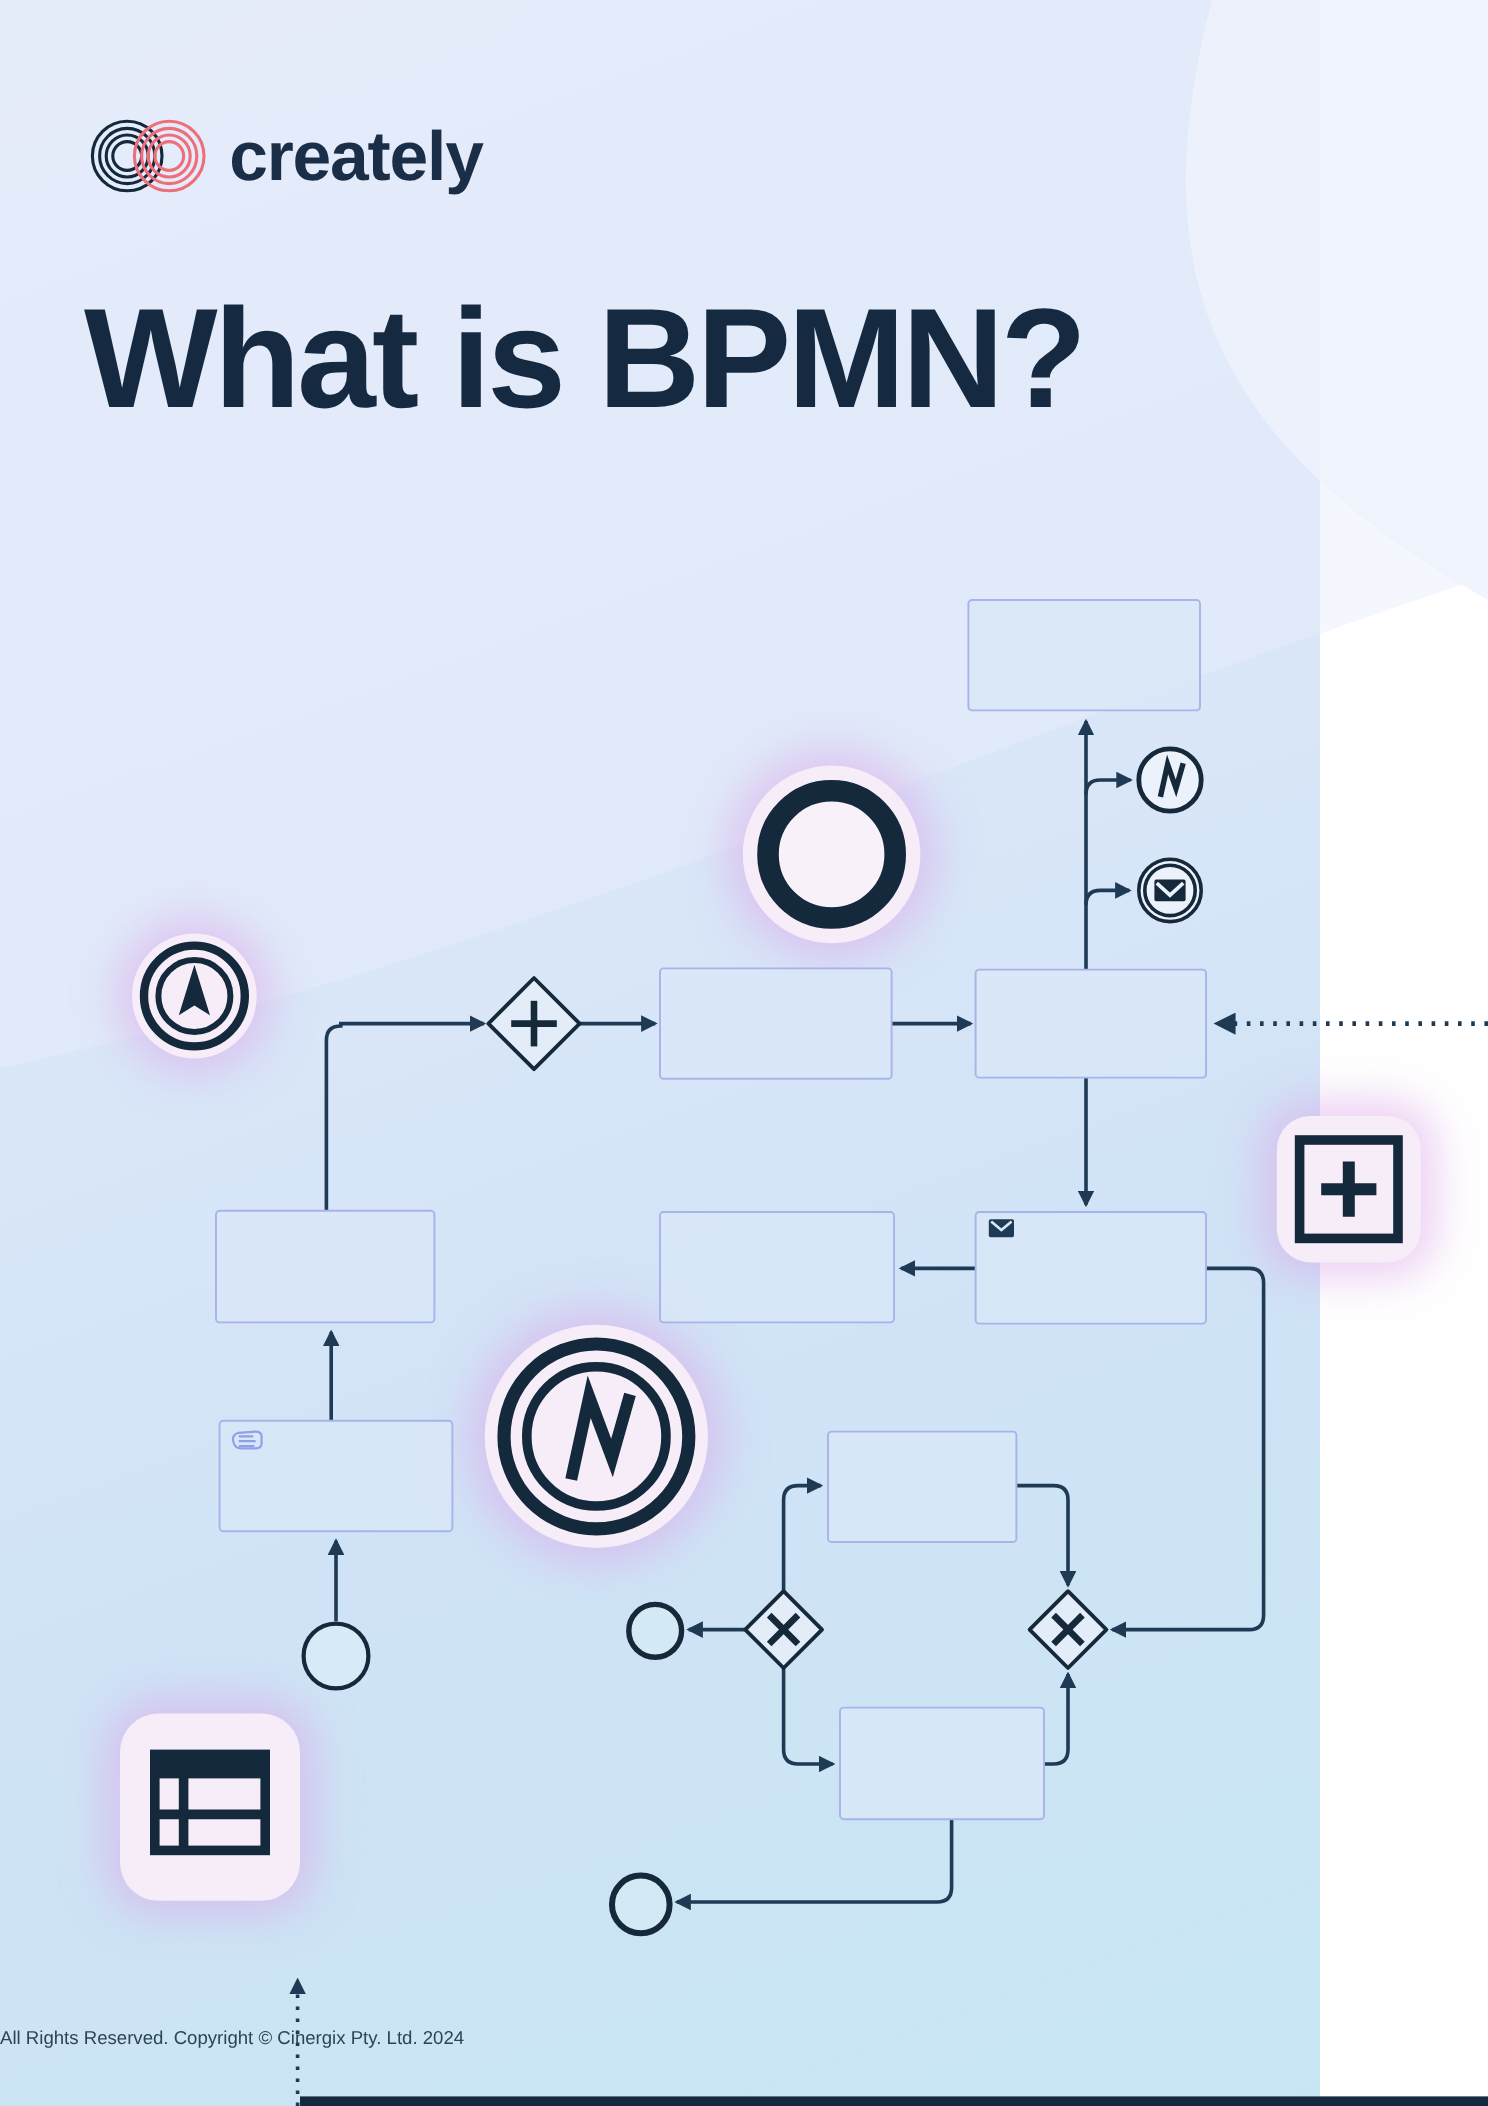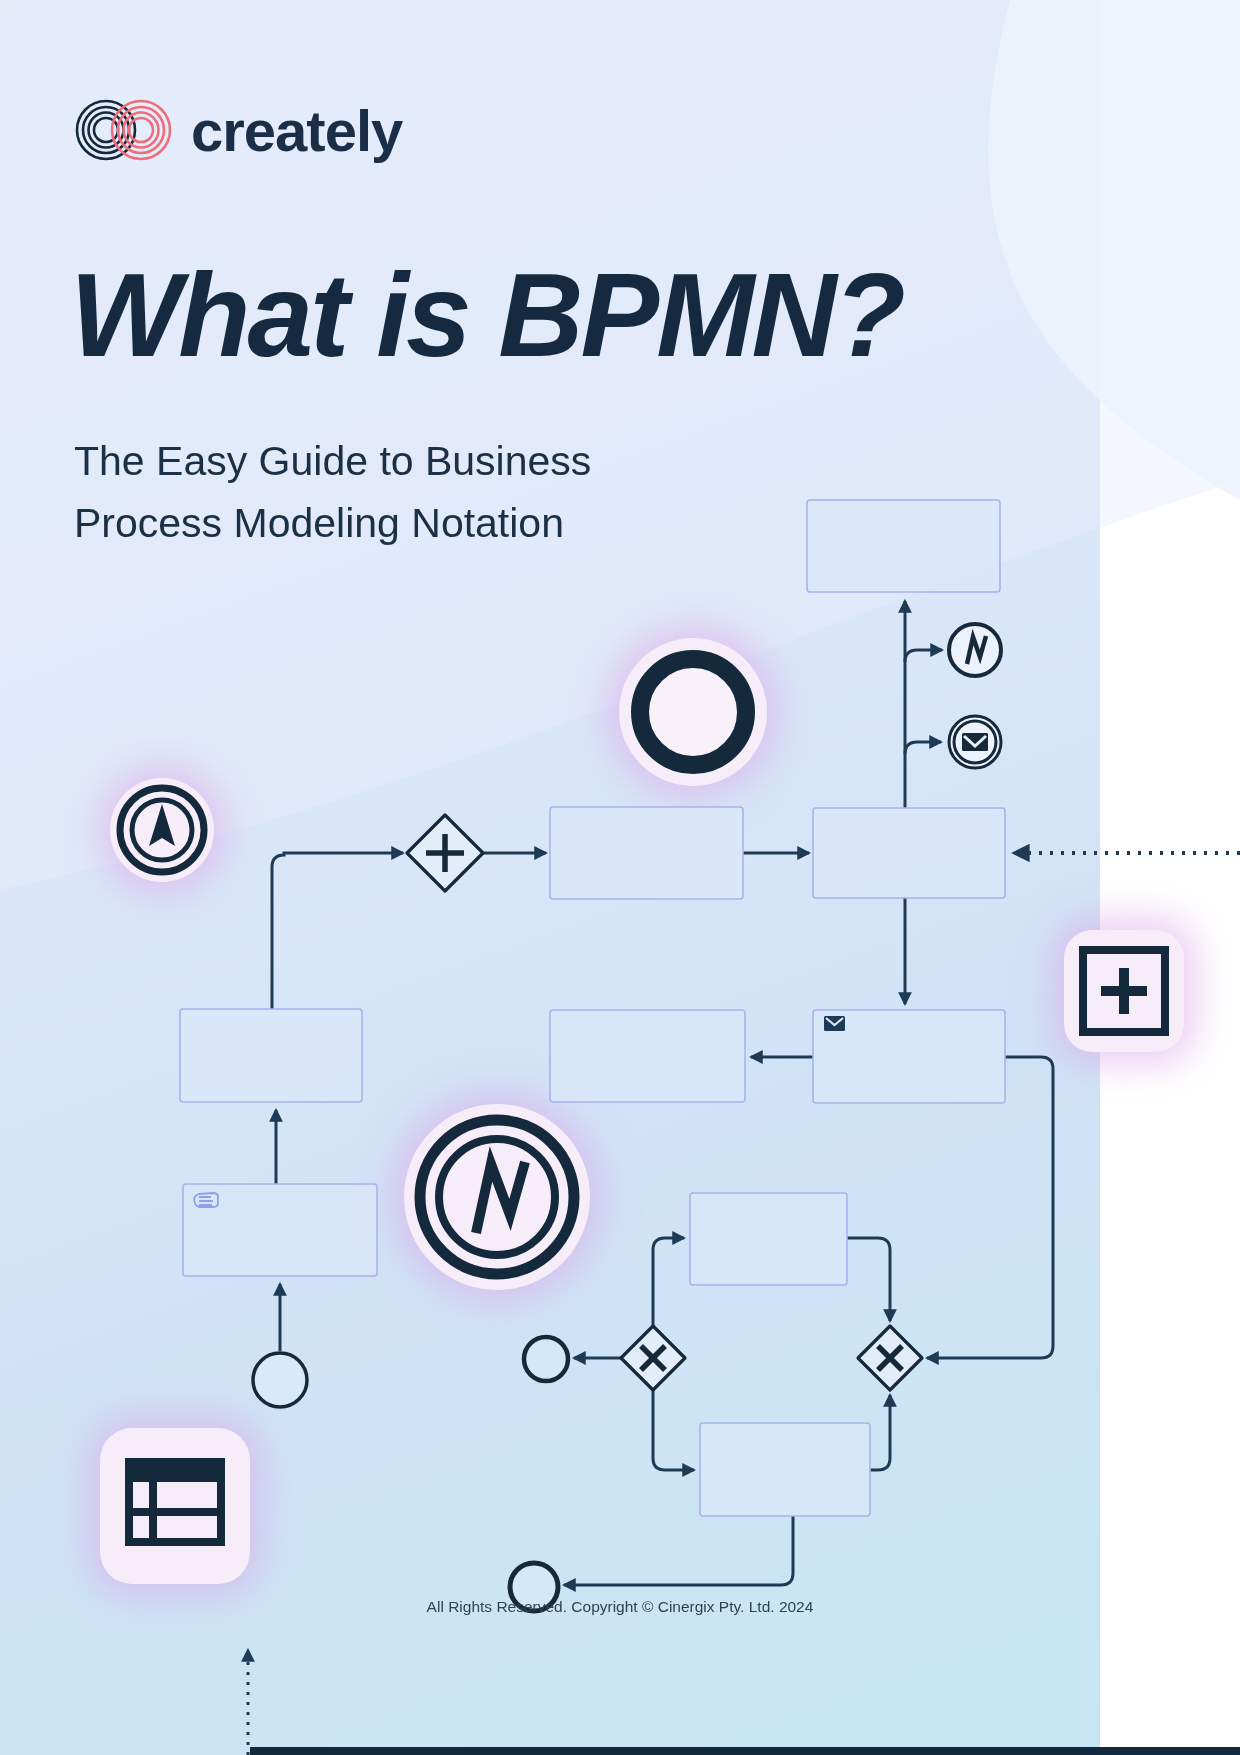--- a/index.html
+++ b/index.html
@@ -2,30 +2,30 @@
 <html><head>
 <meta charset="utf-8">
 <style>
   html,body{margin:0;padding:0;}
   body{width:1240px;height:1755px;overflow:hidden;font-family:"Liberation Sans",sans-serif;}
   .page{position:relative;width:1100px;height:1755px;
         background:linear-gradient(160deg,#E4EBFA 0%,#DDE8F9 35%,#D0E3F6 65%,#C7E6F3 100%);}
   .swoosh{position:absolute;inset:0;pointer-events:none;}
   .logo{position:absolute;left:75px;top:96px;display:flex;align-items:center;gap:16px;}
   .logo-text{font-size:58px;font-weight:700;color:#1B2E48;letter-spacing:-1px;}
-  .title{position:absolute;left:70px;top:247px;font-size:118px;font-weight:700;
-         color:#152A40;letter-spacing:-3px;font-style:italic;}
+  .title{position:absolute;left:70px;top:231px;font-size:118px;font-weight:700;
+         color:#152A40;letter-spacing:-3px;}
   .subtitle{position:absolute;left:74px;top:430px;font-size:41px;font-weight:400;
             color:#1B3046;line-height:62px;}
   .diagram-svg{position:absolute;left:0;top:0;}
   .badge{position:absolute;background:#F7EDF9;
          box-shadow:0 0 34px 14px rgba(219,166,233,0.50);}
   .badge.round{border-radius:50%;}
   .badge.square{border-radius:28px;}
-  .footer{position:absolute;left:0;top:1598px;width:1240px;text-align:center;
+  .footer{position:absolute;left:0;top:1690px;width:1240px;text-align:left;
           font-size:15.5px;color:#2F4358;}
   .bottom-bar{position:absolute;left:250px;top:1747px;width:990px;height:8px;background:#132A3E;}
 </style>
 </head>
 <body>
 
 <div class="page">
 
   <svg class="swoosh" width="1240" height="1755" viewBox="0 0 1240 1755">
     <path d="M0,890 C420,800 760,640 1240,480 L1240,0 L0,0 Z" fill="#E7EEFB" opacity="0.45"></path>
@@ -44,24 +44,20 @@
         <circle cx="66" cy="34" r="29"></circle>
           <circle cx="66" cy="34" r="23"></circle>
         <circle cx="66" cy="34" r="17.5"></circle>
           <circle cx="66" cy="34" r="12"></circle>
       </g>
     </svg>
     <span class="logo-text">creately</span>
   </div>
 
   <div class="title">What is BPMN?</div>
-  <div class="subtitle">
-    <div>The Easy Guide to Business</div>
-    <div>Process Modeling Notation</div>
-  </div>
 
   <div class="badge round" style="left:110px;top:778px;width:104px;height:104px;">
     <svg width="104" height="104" viewBox="0 0 104 104">
       <circle cx="52" cy="52" r="42" fill="none" stroke="#14293C" stroke-width="7"></circle>
       <circle cx="52" cy="52" r="30" fill="none" stroke="#14293C" stroke-width="5"></circle>
       <polygon points="52,26 65,68 52,60 39,68" fill="#14293C"></polygon>
     </svg>
   </div>
 
   <div class="badge round" style="left:619px;top:638px;width:148px;height:148px;">

